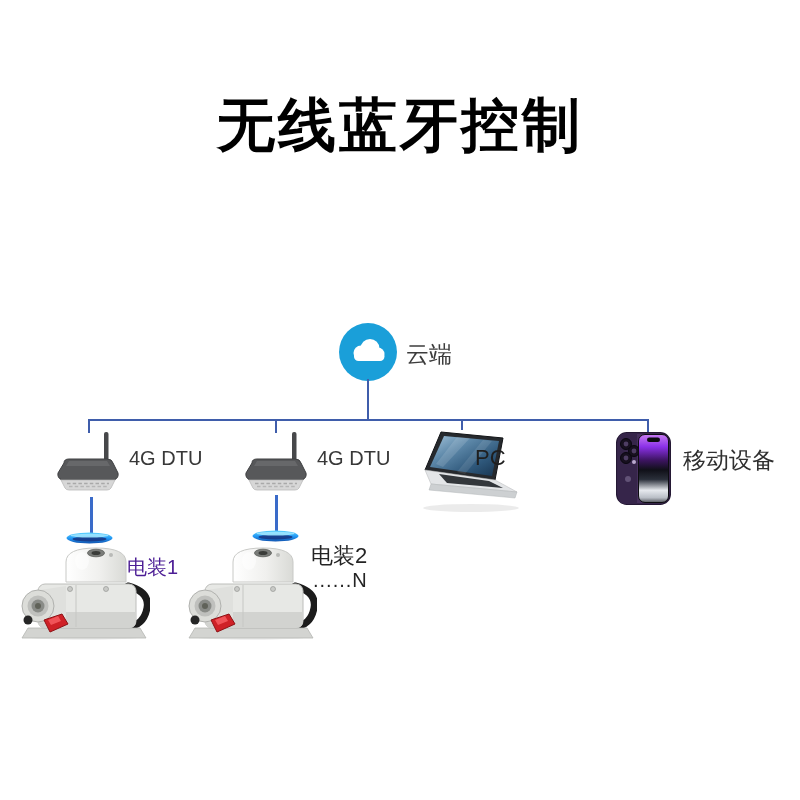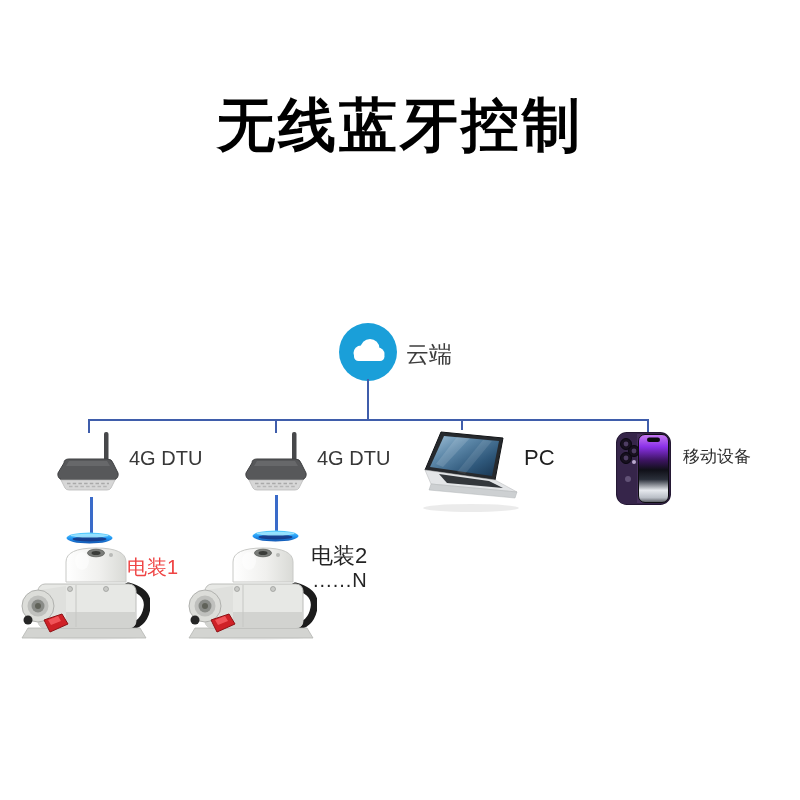--- a/index.html
+++ b/index.html
@@ -5,23 +5,23 @@
   html,body{margin:0;padding:0;background:#ffffff;}
   .stage{position:relative;width:800px;height:800px;background:#ffffff;overflow:hidden;
          font-family:"Liberation Sans","DejaVu Sans",sans-serif;margin-top:22px;}
   .abs{position:absolute;}
   .title{position:absolute;left:0;right:0;top:68px;text-align:center;
          font-size:58px;font-weight:900;color:#000;letter-spacing:3px;line-height:1.2;}
   .lbl{position:absolute;white-space:nowrap;font-weight:400;color:#2e2e2e;}
   .lbl-cloud{left:406px;top:317px;font-size:23px;color:#3c3c3c;}
   .lbl-dtu1{left:129px;top:425px;font-size:20px;color:#383838;}
   .lbl-dtu2{left:317px;top:425px;font-size:20px;color:#383838;}
-  .lbl-pc{left:524px;top:423px;font-size:22px;color:#1f1f1f;}
-  .lbl-mobile{left:683px;top:423px;font-size:17px;color:#2f2f2f;}
-  .lbl-act1{left:127px;top:532px;font-size:20px;color:#ef4444;}
+  .lbl-pc{left:475px;top:423px;font-size:22px;color:#1f1f1f;}
+  .lbl-mobile{left:683px;top:423px;font-size:23px;color:#2f2f2f;}
+  .lbl-act1{left:127px;top:532px;font-size:20px;color:#4c1d95;}
   .lbl-act2{left:311px;top:519px;font-size:22px;color:#242424;}
   .lbl-more{left:313px;top:547px;font-size:20px;color:#242424;letter-spacing:1px;}
   .tree-line{position:absolute;background:#3f5dab;}
   .bt-line{position:absolute;background:#3a6bc9;}
   svg{display:block;}
 </style>
 </head>
 <body>
 
 <svg width="0" height="0" style="position:absolute" aria-hidden="true">

